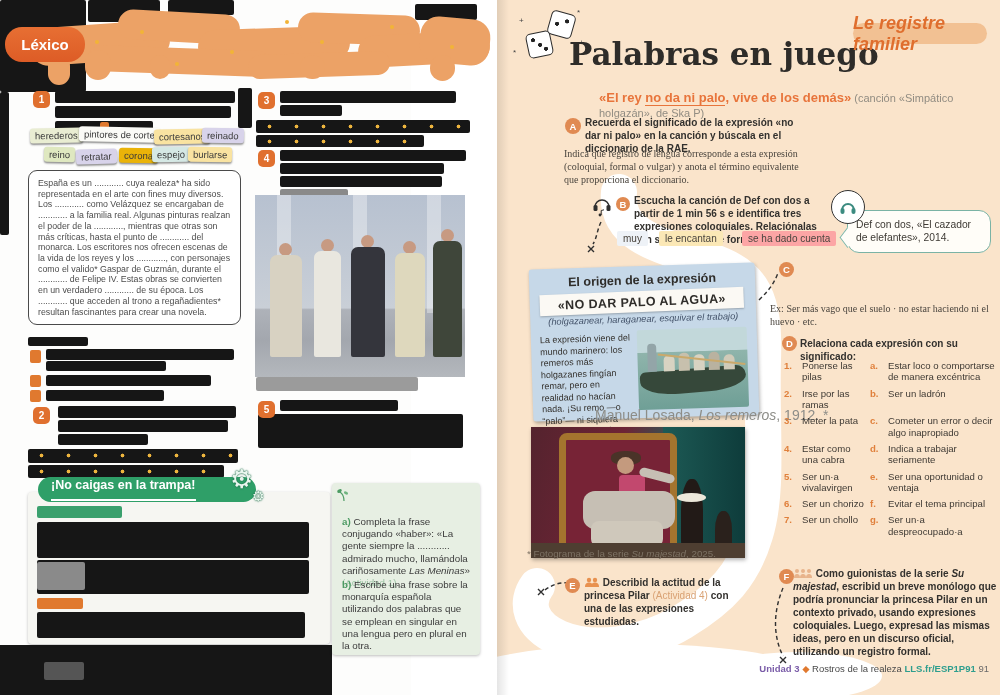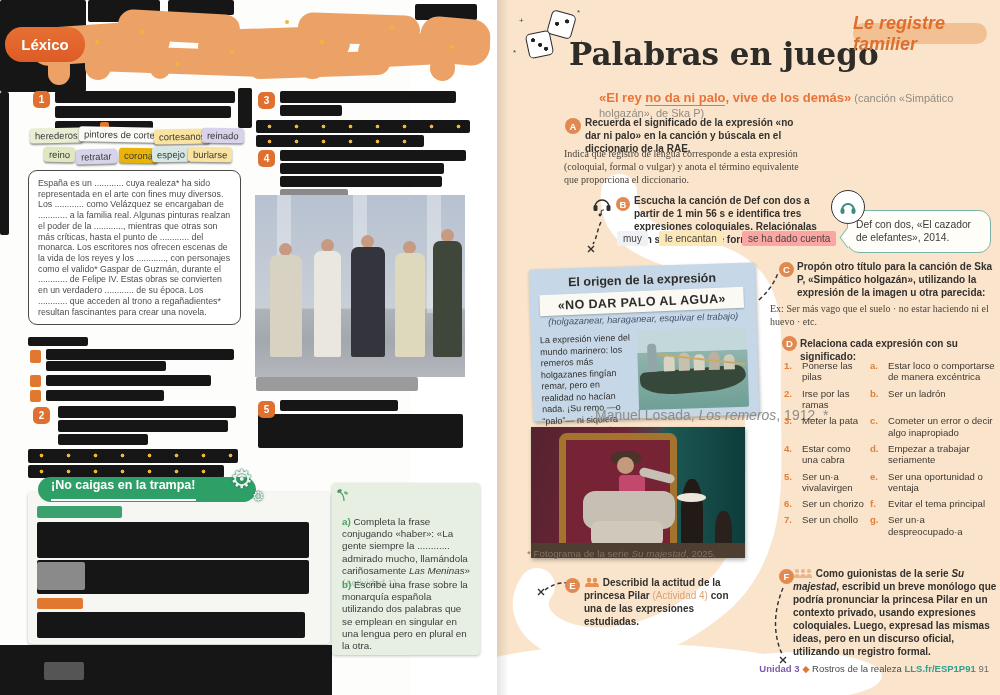--- a/index.html
+++ b/index.html
@@ -321,21 +321,20 @@
         <div style="position:absolute;left:71px;top:24px;width:11px;height:18px;background:#b9b2a0;border-radius:5px 5px 0 0"></div>
         <div style="position:absolute;left:86px;top:27px;width:11px;height:15px;background:#d0cab8;border-radius:5px 5px 0 0"></div>
         <div style="position:absolute;left:20px;top:30px;width:88px;height:2px;background:#caa96b;transform:rotate(8deg)"></div>
       </div>
     </div>
     <div class="ocap"><span>Manuel Losada, </span><i>Los remeros</i><span>, 1912. *</span></div>
 
     <div class="sbadge" style="left:282px;top:262px;width:15px;height:15px">
         <span>C</span>
       </div>
-    <div class="sbold" style="left:300px;top:260px;width:196px"><span>Propón otro título para la canción de Ska P, «Simpático holgazán», utilizando la expresión de la imagen u otra parecida:</span></div>
     <div class="sbody" style="left:273px;top:302px;width:220px"><span>Ex: Ser más vago que el suelo · no estar haciendo ni el huevo · etc.</span></div>
 
     <div class="sbadge" style="left:285px;top:336px;width:15px;height:15px">
         <span>D</span>
       </div>
     <div class="sbold" style="left:303px;top:337px;width:195px"><span>Relaciona cada expresión con su significado:</span></div>
     <div class="abs" style="left:287px;top:360px;width:210px;z-index:2">
       <div class="drow">
           <span class="dnum">1.</span>
           <span class="dtxt">Ponerse las pilas</span>
@@ -351,21 +350,21 @@
       <div class="drow">
           <span class="dnum">3.</span>
           <span class="dtxt">Meter la pata</span>
           <span class="dlet">c.</span>
           <span class="dtxt">Cometer un error o decir algo inapropiado</span>
         </div>
       <div class="drow">
           <span class="dnum">4.</span>
           <span class="dtxt">Estar como una cabra</span>
           <span class="dlet">d.</span>
-          <span class="dtxt">Empezar a trabajar seriamente</span>
+          <span class="dtxt">Indica a trabajar seriamente</span>
         </div>
       <div class="drow">
           <span class="dnum">5.</span>
           <span class="dtxt">Ser un·a vivalavirgen</span>
           <span class="dlet">e.</span>
           <span class="dtxt">Ser una oportunidad o ventaja</span>
         </div>
       <div class="drow">
           <span class="dnum">6.</span>
           <span class="dtxt">Ser un chorizo</span>

